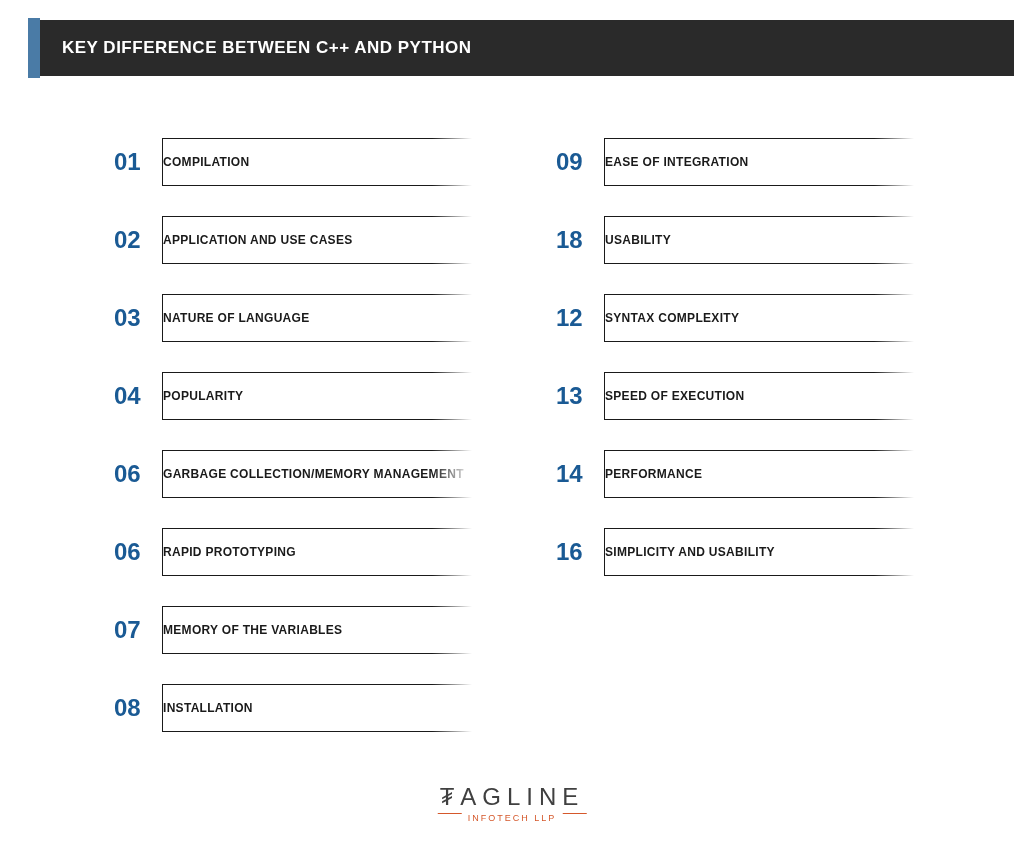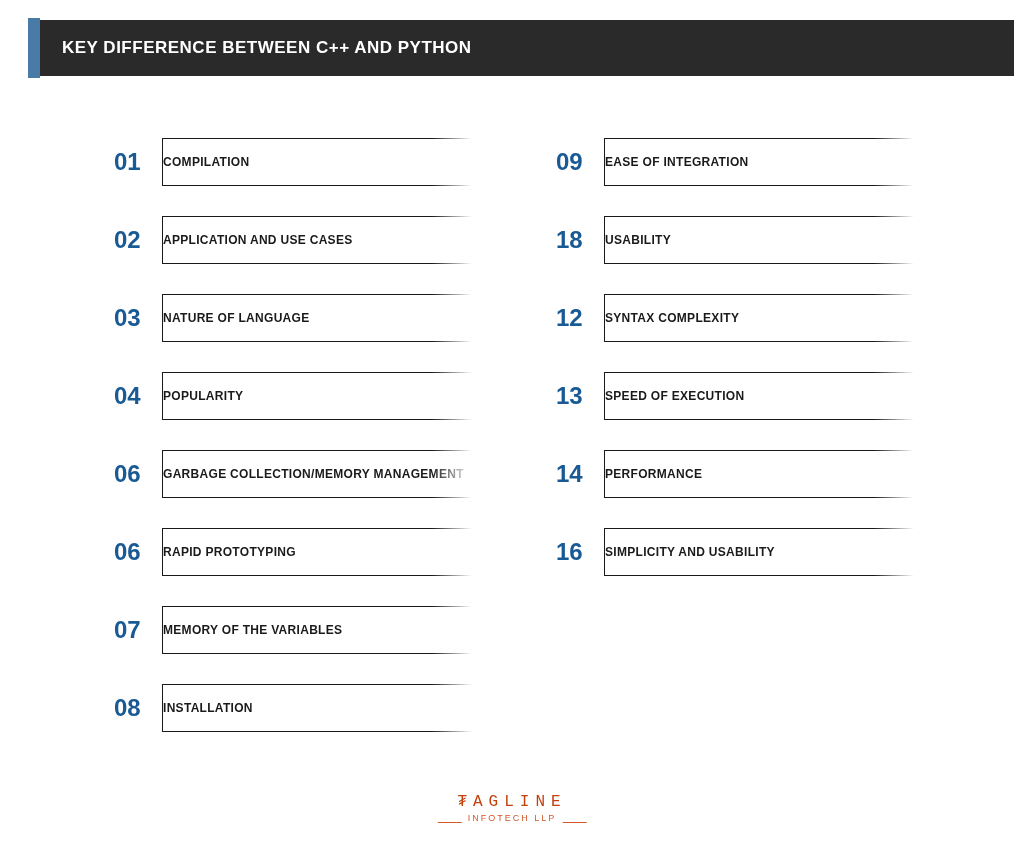--- a/index.html
+++ b/index.html
@@ -91,33 +91,33 @@
   pointer-events: none;
 }
 .logo {
   position: absolute;
   bottom: 20px;
   left: 50%;
   transform: translateX(-50%);
   text-align: center;
 }
 .logo-top {
-  font-size: 16px;
+  font-size: 24px;
   font-weight: 400;
   letter-spacing: 6px;
-  color: #c2410c;
-  font-family: Liberation Mono, monospace;
+  color: #404040;
+  font-family: Liberation Sans, sans-serif;
 }
 .logo-bottom {
   font-size: 9px;
   letter-spacing: 2px;
   color: #d5582b;
   margin-top: 2px;
   display: flex;
-  align-items: flex-end;
+  align-items: flex-start;
   justify-content: center;
   gap: 6px;
 }
 .logo-bottom::before,
 .logo-bottom::after {
   content: "";
   display: inline-block;
   width: 24px;
   height: 1px;
   background: #d5582b;

